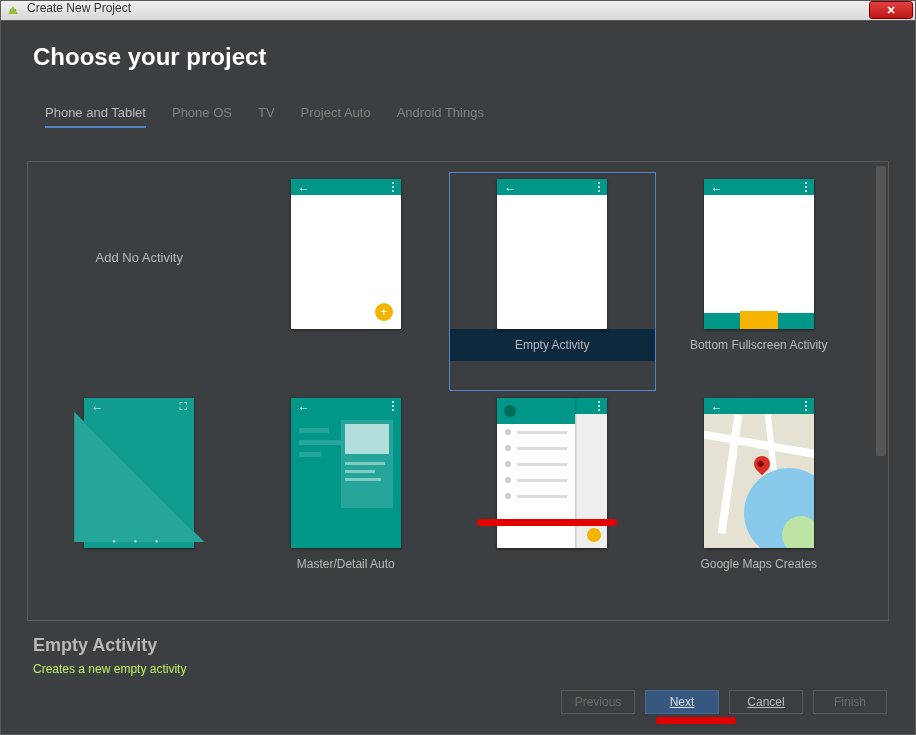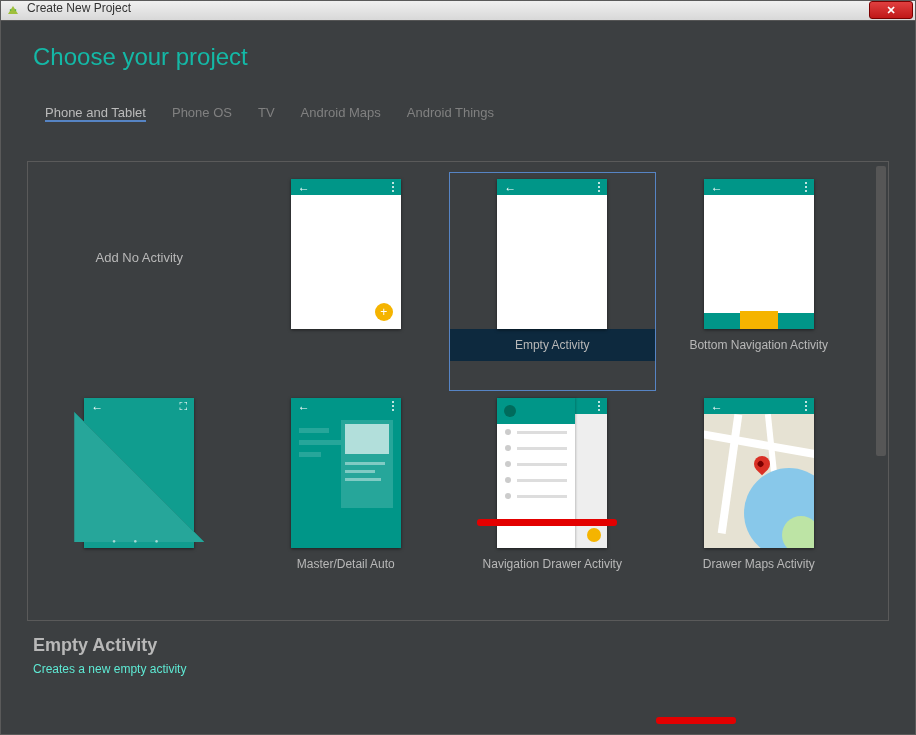--- a/index.html
+++ b/index.html
@@ -7,24 +7,24 @@
   .window { position: absolute; top: 0; left: 0; width: 916px; height: 735px; background: #3c3f41; border: 1px solid #5a5a5a; }
   
   
   .titlebar { height: 20px; background: linear-gradient(to bottom, #f0f0f0, #d8d8d8); display: flex; padding-left: 4px; border-bottom: 1px solid #555; }
   .titlebar .app-icon { width: 16px; height: 10px; margin-right: 6px; display:inline-block; }
   .titlebar .title-text { font-size: 12px; color: #333; }
   .titlebar .close-btn { margin-left: auto; width: 44px; height: 18px; background: linear-gradient(to bottom,#e04040,#c01818); border:1px solid #7a0000; border-radius:3px; display:flex; align-items:center; justify-content:center; color:#fff; font-size:11px; font-weight:bold; margin-right:2px;}
   
   .inner { position:absolute; top:20px; left:6px; right:6px; bottom:6px; background:#3c3f41; }
   
-  .heading { color:#14b8a6; font-size:24px; font-weight:400; padding:22px 0 0 26px; }
+  .heading { color:#ffffff; font-size:24px; font-weight:700; padding:22px 0 0 26px; }
   
   .tabs { display:flex; gap:26px; margin:34px 0 0 38px; font-size:13px; color:#808080; border-bottom:0; }
-  .tab { cursor:pointer; }
+  .tab { padding-bottom:6px; cursor:pointer; }
   .tab.active { color:#bbbbbb; border-bottom:2px solid #5684c4; }
   
   .panel { position:absolute; top:140px; left:20px; right:20px; height:460px; border:1px solid #5a5a5a; background:#3c3f41; overflow:hidden;}
   
   .grid { position:absolute; top:0; left:0; right:18px; bottom:0; display:grid; grid-template-columns: repeat(4, 1fr); grid-template-rows: repeat(2, 1fr); padding:10px 8px;}
   
   .cell { display:flex; flex-direction:column; align-items:center; justify-content:flex-start; position:relative; border:1px solid transparent; padding-top:6px;}
   .cell.selected { border:1px solid #5684c4; background:#3c3f41;}
   .cell.selected .cell-label-wrap { background:#0d293e; }
   .cell-label-wrap { width:100%; text-align:center; padding:6px 0 8px 0; }
@@ -92,21 +92,21 @@
   
   .scroll-track { position:absolute; top:2px; right:2px; bottom:2px; width:10px; background:#3c3f41;}
   .scroll-thumb { position:absolute; top:2px; right:0; width:10px; height:290px; background:#565656; border-radius:2px;}
   
   .red-underline { position:absolute; height:7px; background:#e30000; border-radius:3px;}
   .ru1 { top:498px; left:470px; width:140px;}
   .ru2 { position:absolute; bottom:4px; left:649px; width:80px; height:7px; background:#e30000; border-radius:3px;}
   
   .desc { position:absolute; left:26px; top:614px; }
   .desc h2 { color:#b8b8b8; font-size:18px; font-weight:600; margin-bottom:6px;}
-  .desc p { color:#5eead4; font-size:12px;}
+  .desc p { color:#bef264; font-size:12px;}
   
   .buttons { position:absolute; bottom:14px; right:22px; display:flex; gap:10px;}
   .btn { min-width:74px; height:24px; border:1px solid #5a5a5a; background:#3c3f41; color:#bbbbbb; font-size:12px; display:flex; align-items:center; justify-content:center; cursor:pointer; padding:0 10px;}
   .btn.disabled { color:#6a6a6a; cursor:default;}
   .btn.primary { background:#365880; border-color:#4a688c; color:#e0e0e0;}
   .btn .ul { text-decoration:underline; }
 </style>
 </head>
 <body>
 
@@ -125,21 +125,21 @@
     </div>
   </div>
 
   <div class="inner">
     <div class="heading">Choose your project</div>
 
     <div class="tabs">
       <div class="tab active">Phone and Tablet</div>
       <div class="tab">Phone OS</div>
       <div class="tab">TV</div>
-      <div class="tab">Android Maps</div>
+      <div class="tab">Project Auto</div>
       <div class="tab">Android Things</div>
     </div>
 
     <div class="panel">
       <div class="grid">
 
         <div class="cell">
           <div class="no-act">Add No Activity</div>
         </div>
 
@@ -178,21 +178,21 @@
                 <span class="dots">
                   <span></span>
                   <span></span>
                   <span></span>
                 </span>
               </div>
             <div class="bottom-nav">
                 <div class="sel"></div>
               </div>
           </div>
-          <div class="cell-label-wrap"><span class="cell-label">Bottom Navigation Activity</span></div>
+          <div class="cell-label-wrap"><span class="cell-label">Bottom Fullscreen Activity</span></div>
         </div>
 
         <div class="cell">
           <div class="thumb full">
             <div class="fbar">
                 <span class="arrow">←</span>
                 <span class="expand">⛶</span>
               </div>
             <div class="diag"></div>
             <div class="botdots">● ● ●</div>
@@ -251,21 +251,20 @@
                   <div class="dot"></div>
                   <div class="line"></div>
                 </div>
               <div class="drow">
                   <div class="dot"></div>
                   <div class="line"></div>
                 </div>
             </div>
             <div class="fab2"></div>
           </div>
-          <div class="cell-label-wrap"><span class="cell-label">Navigation Drawer Activity</span></div>
         </div>
 
         <div class="cell">
           <div class="thumb maps">
             <div class="tbar">
                 <span class="arrow">←</span>
                 <span class="dots">
                   <span></span>
                   <span></span>
                   <span></span>
@@ -273,31 +272,45 @@
               </div>
             <div class="mapbody">
               <div class="road r1"></div>
                 <div class="road r2"></div>
                 <div class="road r3"></div>
               <div class="water"></div>
                 <div class="land"></div>
               <div class="pin"></div>
             </div>
           </div>
-          <div class="cell-label-wrap"><span class="cell-label">Drawer Maps Activity</span></div>
+          <div class="cell-label-wrap"><span class="cell-label">Google Maps Creates</span></div>
         </div>
 
       </div>
       <div class="scroll-track">
         <div class="scroll-thumb"></div>
       </div>
     </div>
 
     <div class="red-underline ru1"></div>
 
     <div class="desc">
       <h2>Empty Activity</h2>
       <p>Creates a new empty activity</p>
     </div>
 
+    <div class="buttons">
+      <div class="btn disabled">
+          <span>Previous</span>
+        </div>
+      <div class="btn primary">
+          <span class="ul">Next</span>
+        </div>
+      <div class="btn">
+          <span class="ul">Cancel</span>
+        </div>
+      <div class="btn disabled">
+          <span>Finish</span>
+        </div>
+    </div>
     <div class="ru2"></div>
   </div>
 </div>
 
 </body></html>

